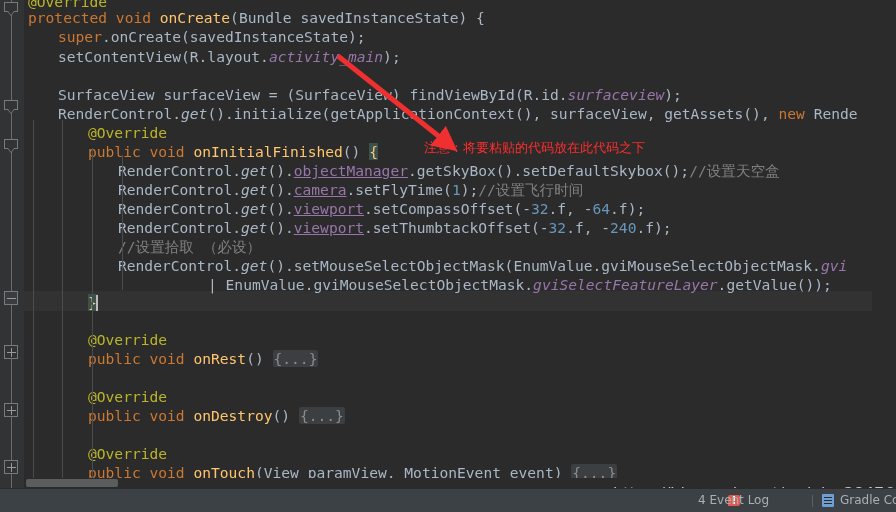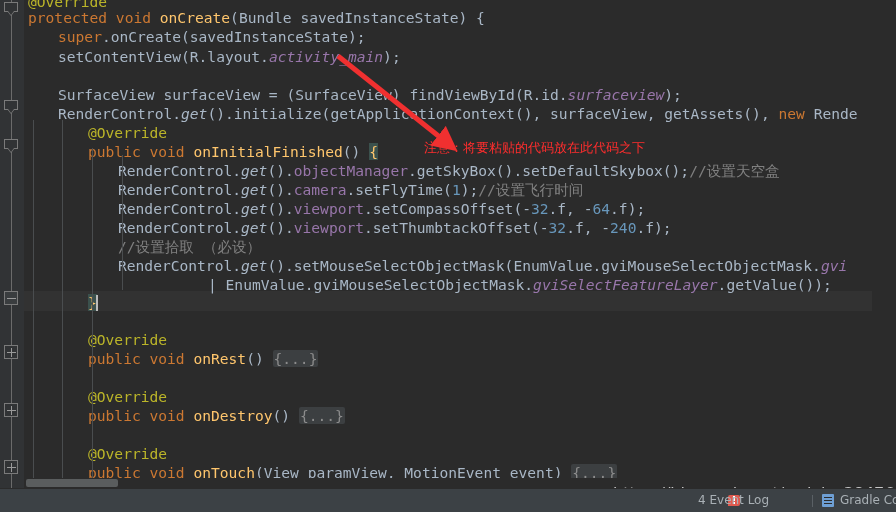--- a/index.html
+++ b/index.html
@@ -140,21 +140,21 @@
     height: 19.5px;
     line-height: 19.5px;
     white-space: pre;
     font-size: 14.6px;
     font-family: "DejaVu Sans Mono", monospace;
     color: #a9b7c6;
     letter-spacing: 0px;
   }
 
   .kw   { color: #cc7832; }
-  .fld  { color: #9876aa; }
+  .fld  { color: #9876aa; text-decoration: underline; }
   .fldi { color: #9876aa; font-style: italic; }
   .mi   { color: #ffc66d; }
   .mthi { color: #a9b7c6; font-style: italic; }
   .num  { color: #6897bb; }
   .ann  { color: #bbb529; }
   .cmt  { color: #808080; }
 
   .brace-hl {
     background: #3b514d;
     color: #ffc66d;

